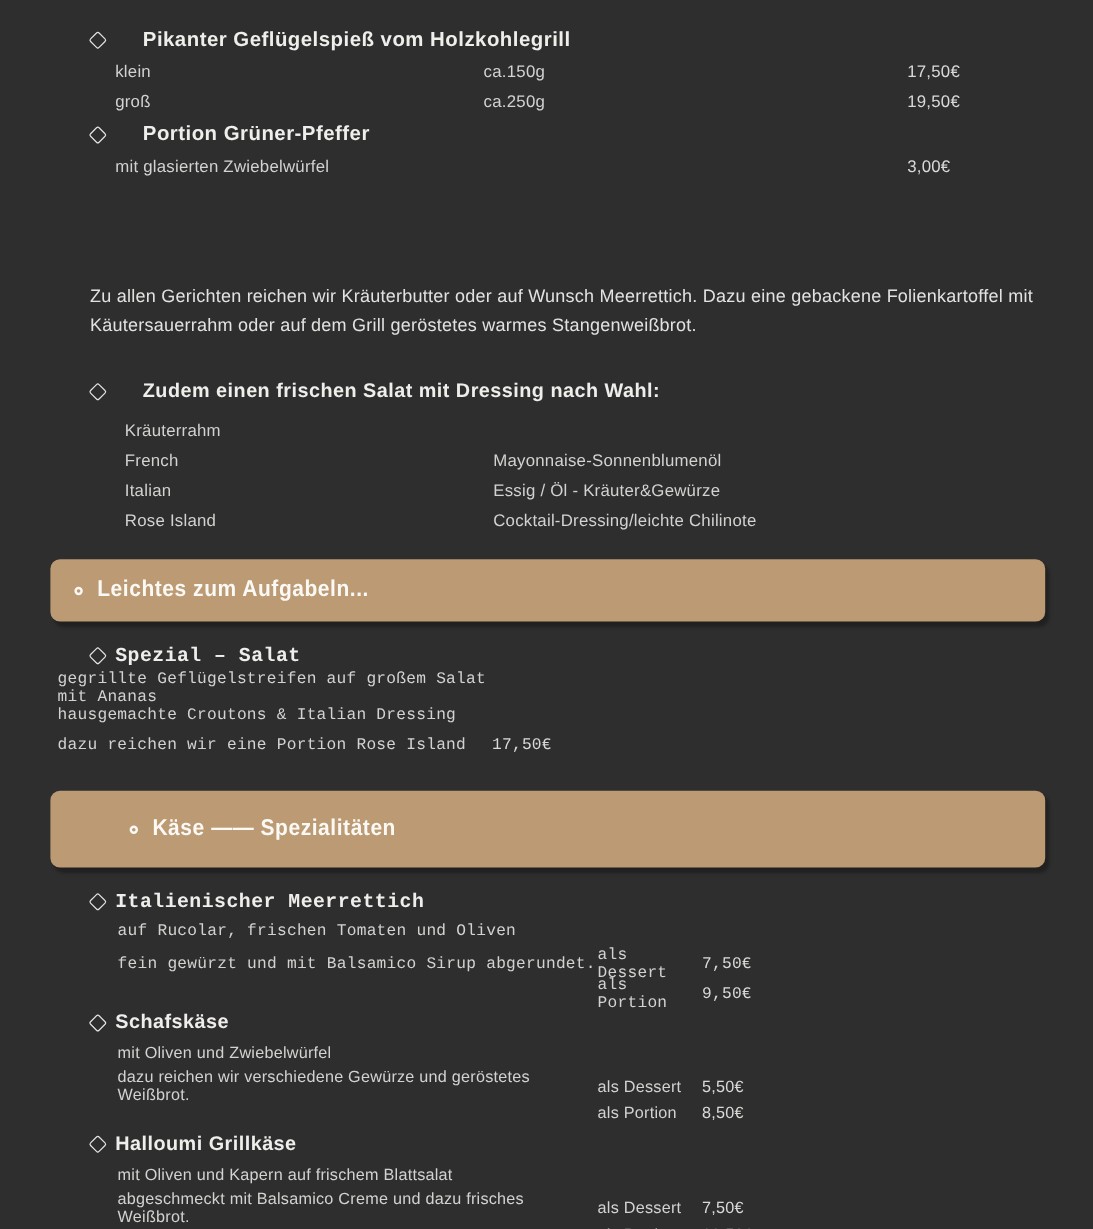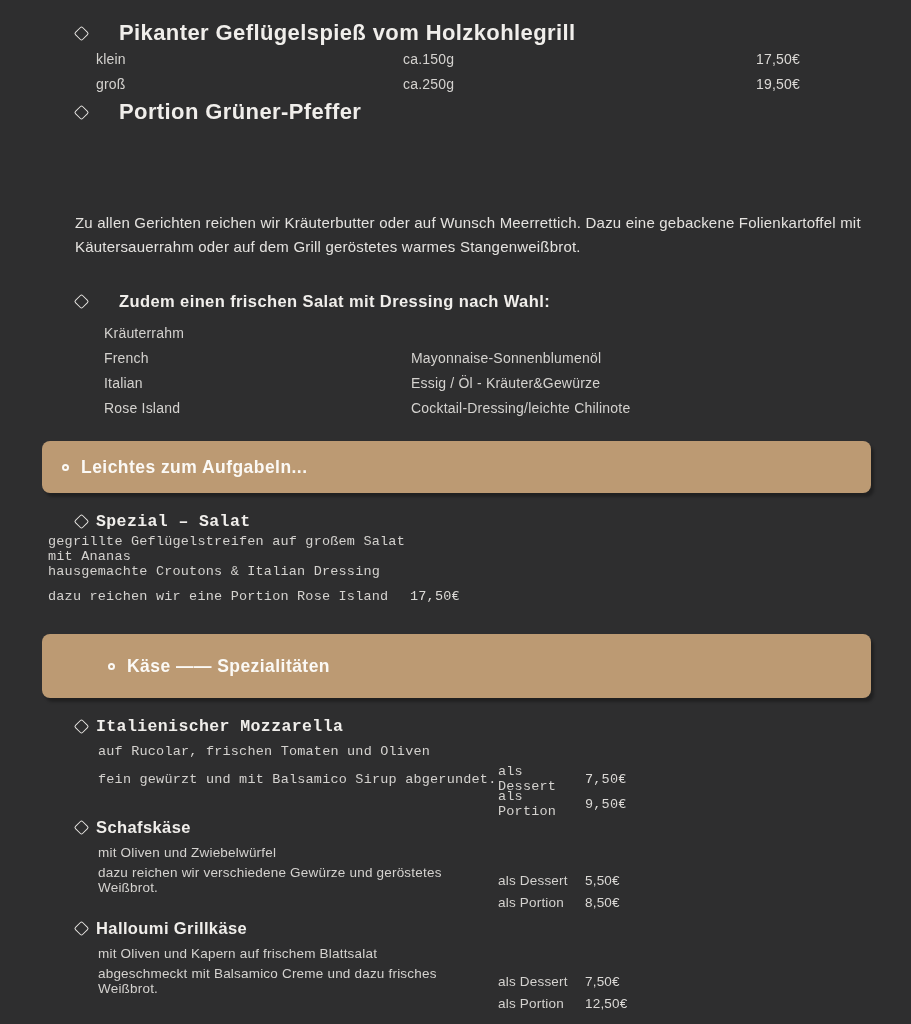--- a/index.html
+++ b/index.html
@@ -21,21 +21,21 @@
     transform: rotate(45deg);
     display: inline-block;
     flex: 0 0 auto;
   }
 
   
   .head { display: flex; align-items: center; height: 26px; padding-left: 76px; }
   .head.wide-gap .title { margin-left: 32px; }
   .head.narrow-gap .title { margin-left: 9px; }
   .title {
-    font-size: 22px; font-weight: 600; letter-spacing: .4px;
+    font-size: 17px; font-weight: 600; letter-spacing: .4px;
     color: #f0eeeb; margin: 0;
   }
   .title.sm { font-size: 16.5px; }
 
   
   .row3 {
     display: grid; grid-template-columns: 307px 353px auto;
     padding-left: 96px; height: 25px; align-items: center;
     font-size: 14px; color: #d4d2cf; letter-spacing: .2px;
   }
@@ -117,20 +117,25 @@
       <span>ca.250g</span>
       <span class="price">19,50€</span>
     </div>
 
     <div class="gap-sm"></div>
 
     <div class="head wide-gap">
       <span class="diamond"></span>
       <h2 class="title">Portion Grüner-Pfeffer</h2>
     </div>
+    <div class="row3">
+      <span>mit glasierten Zwiebelwürfel</span>
+      <span></span>
+      <span class="price">3,00€</span>
+    </div>
 
   </section>
 
   <p class="note">
     <span class="note-inner">Zu allen Gerichten reichen wir Kräuterbutter oder auf Wunsch Meerrettich. Dazu eine gebackene Folienkartoffel mit Käutersauerrahm oder auf dem Grill geröstetes warmes Stangenweißbrot.</span>
   </p>
 
   <section class="salad">
     <div class="head wide-gap">
       <span class="diamond"></span>
@@ -181,21 +186,21 @@
   </div>
 
   <div class="banner b2">
     <span class="bullet"></span>
     <span class="label">Käse —— Spezialitäten</span>
   </div>
 
   <div class="menu-item first">
     <div class="head narrow-gap">
       <span class="diamond"></span>
-      <h2 class="title sm">Italienischer Mozzarella</h2>
+      <h2 class="title sm">Italienischer Meerrettich</h2>
     </div>
     <div class="cheese-line">
       <span>auf Rucolar, frischen Tomaten und Oliven</span>
       <span></span>
       <span class="price"></span>
     </div>
     <div class="cheese-line">
       <span>fein gewürzt und mit Balsamico Sirup abgerundet.</span>
       <span>als Dessert</span>
       <span class="price">7,50€</span>

